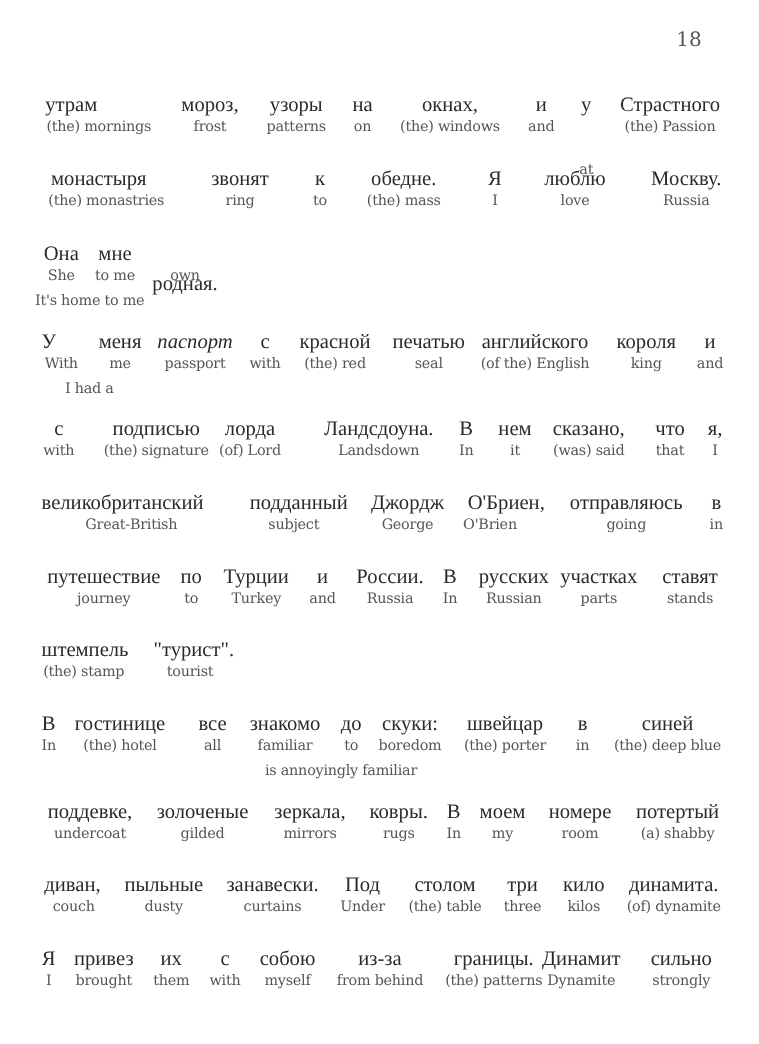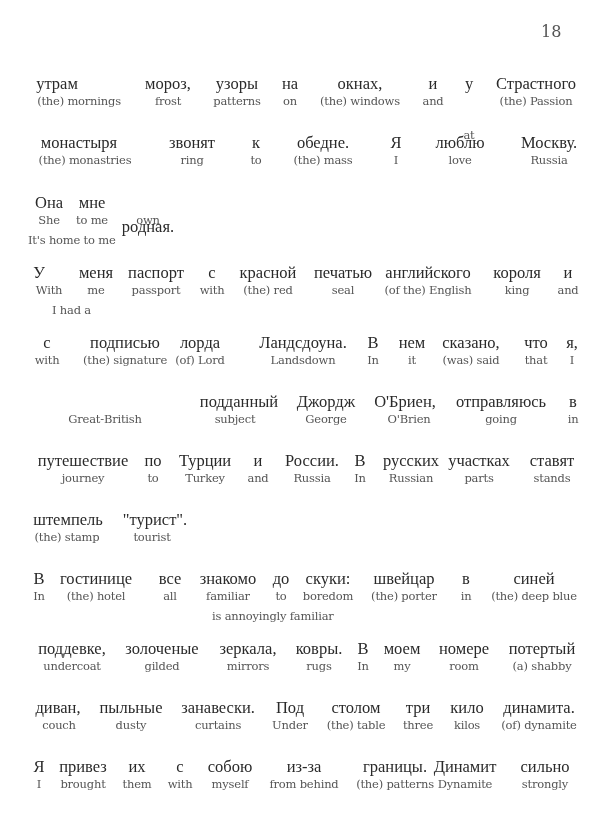--- a/index.html
+++ b/index.html
@@ -56,21 +56,21 @@
         <span class="ru" style="left: 92px;">мне</span>
         <span class="en" style="left: 92px;">to me</span>
         <span class="ru" style="left: 148px; margin-top: 24px;">родная.</span>
         <span class="en" style="left: 148px;">own</span>
       </div>
       <div class="line" style="top: 263px;">
         <span class="ru" style="left: 39px;">У</span>
         <span class="en" style="left: 49px;">With</span>
         <span class="ru" style="left: 96px;">меня</span>
         <span class="en" style="left: 96px;">me</span>
-        <span class="ru" style="left: 156px;">паспорт</span>
+        <span class="ru" style="left: 156px; font-style: italic;">паспорт</span>
         <span class="en" style="left: 156px;">passport</span>
         <span class="ru" style="left: 212px;">с</span>
         <span class="en" style="left: 212px;">with</span>
         <span class="ru" style="left: 268px;">красной</span>
         <span class="en" style="left: 268px;">(the) red</span>
         <span class="ru" style="left: 343px;">печатью</span>
         <span class="en" style="left: 343px;">seal</span>
         <span class="ru" style="left: 428px;">английского</span>
         <span class="en" style="left: 428px;">(of the) English</span>
         <span class="ru" style="left: 517px;">короля</span>
@@ -92,27 +92,28 @@
         <span class="ru" style="left: 412px;">нем</span>
         <span class="en" style="left: 412px;">it</span>
         <span class="ru" style="left: 471px;">сказано,</span>
         <span class="en" style="left: 471px;">(was) said</span>
         <span class="ru" style="left: 536px;">что</span>
         <span class="en" style="left: 536px;">that</span>
         <span class="ru" style="left: 572px;">я,</span>
         <span class="en" style="left: 572px;">I</span>
       </div>
       <div class="line" style="top: 392px;">
+        <span class="ru" style="left: 98px;">великобританский</span>
         <span class="en" style="left: 105px;">Great-British</span>
         <span class="ru" style="left: 239px;">подданный</span>
         <span class="en" style="left: 235px;">subject</span>
         <span class="ru" style="left: 326px;">Джордж</span>
         <span class="en" style="left: 326px;">George</span>
         <span class="ru" style="left: 405px;">O'Бриен,</span>
-        <span class="en" style="left: 409px;">O'Brien</span>
+        <span class="en" style="left: 392px;">O'Brien</span>
         <span class="ru" style="left: 501px;">отправляюсь</span>
         <span class="en" style="left: 501px;">going</span>
         <span class="ru" style="left: 573px;">в</span>
         <span class="en" style="left: 573px;">in</span>
       </div>
       <div class="line" style="top: 451px;">
         <span class="ru" style="left: 83px;">путешествие</span>
         <span class="en" style="left: 83px;">journey</span>
         <span class="ru" style="left: 153px;">по</span>
         <span class="en" style="left: 153px;">to</span>

